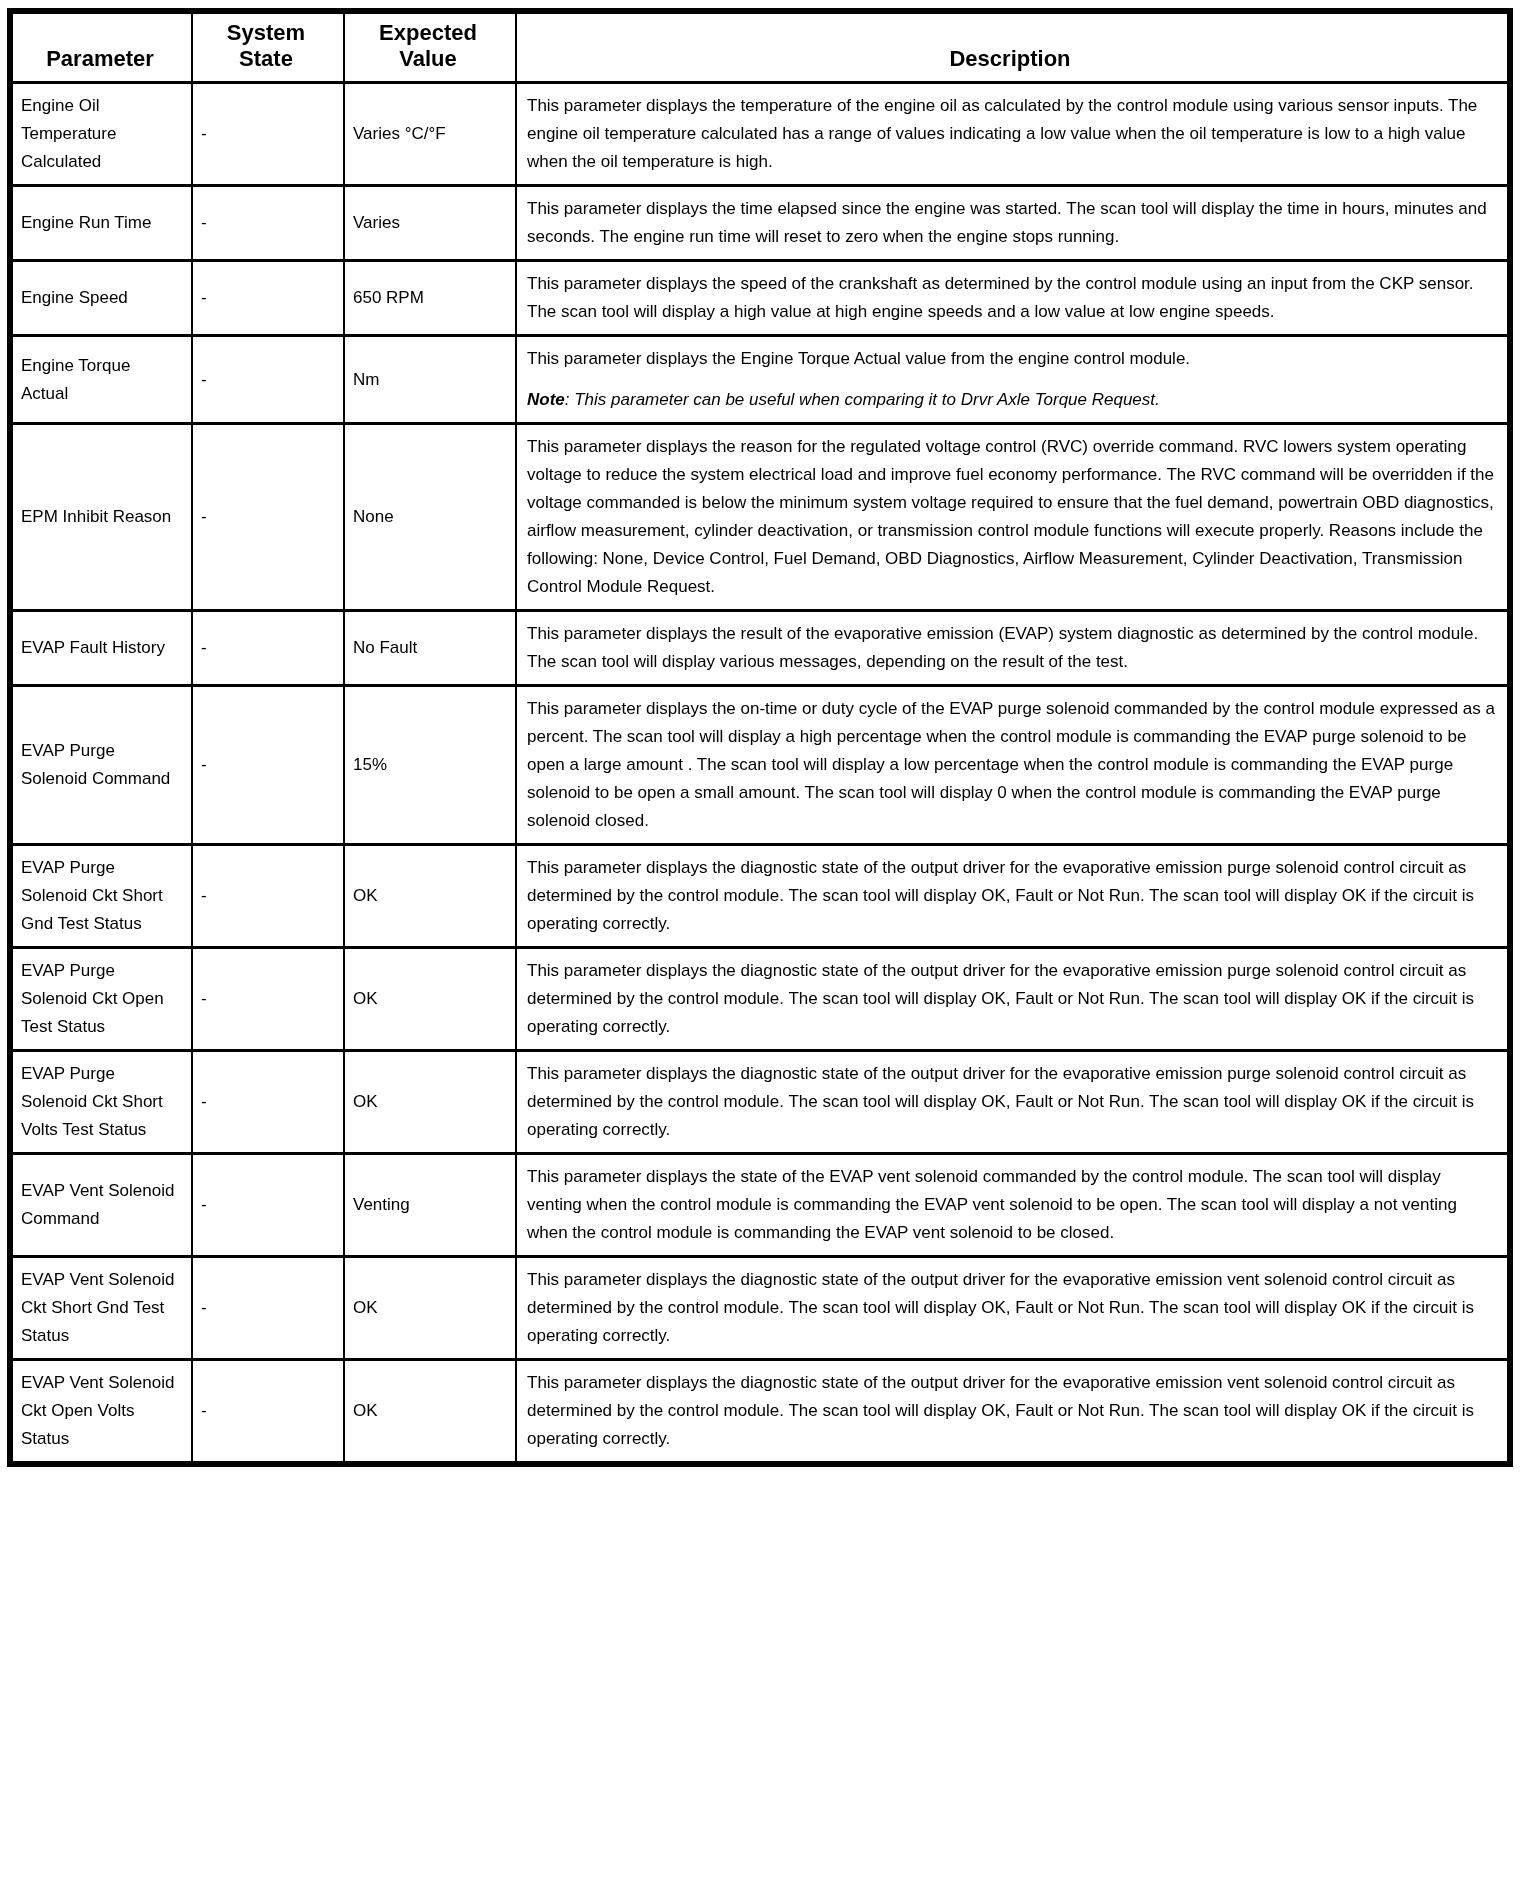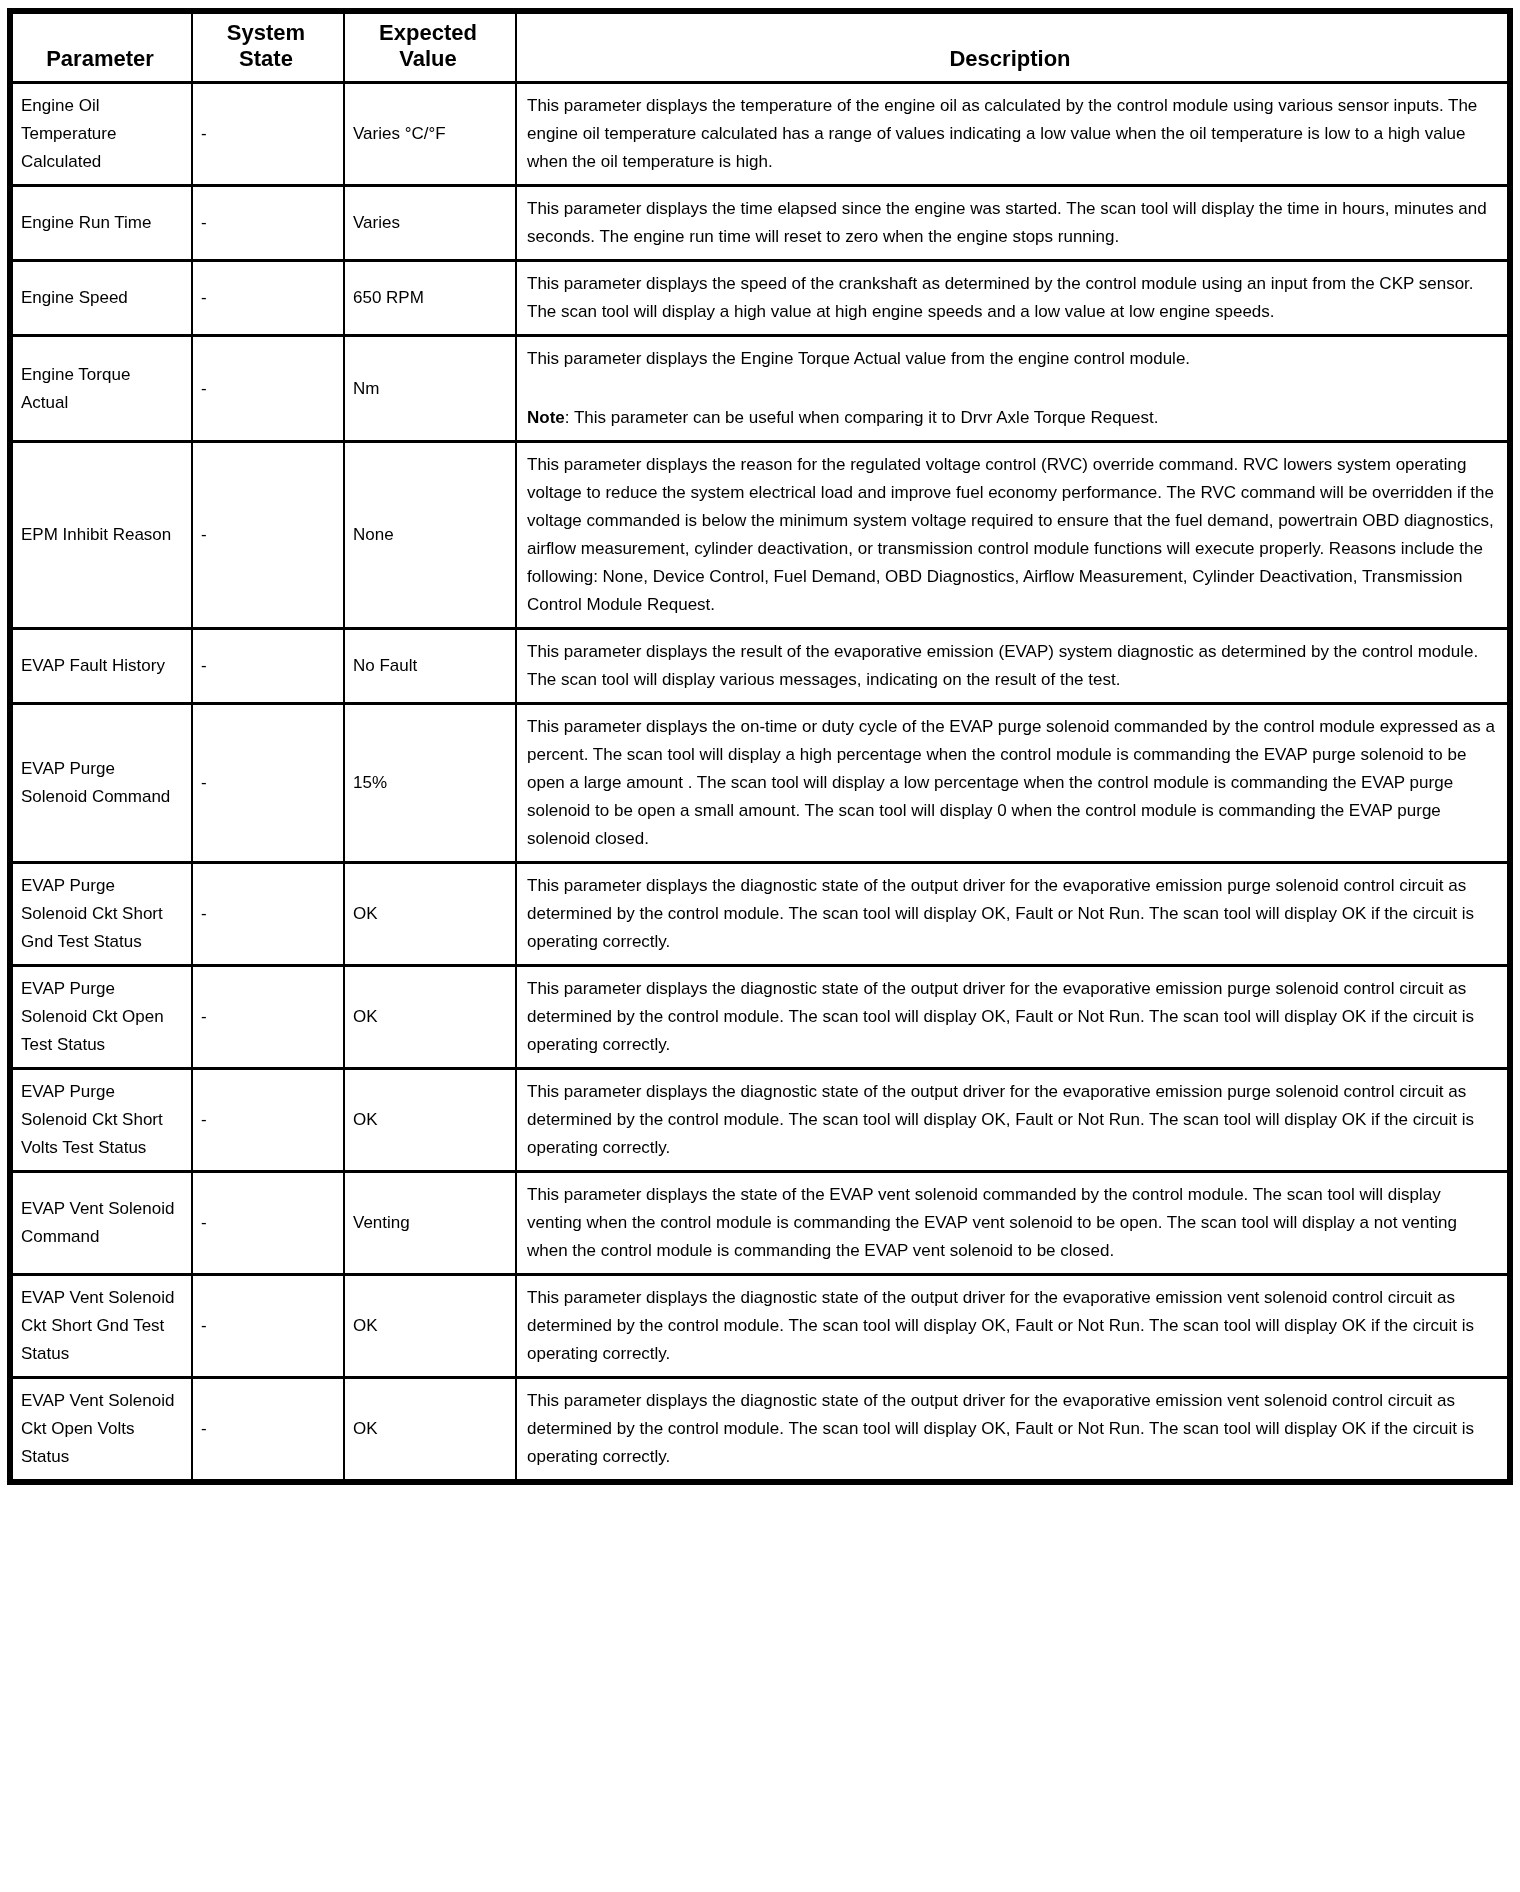--- a/index.html
+++ b/index.html
@@ -41,21 +41,21 @@
     line-height: 28px;
     vertical-align: middle;
   }
 
   td.param { padding: 8px 12px 8px 8px; }
   td.state { padding: 8px 8px; }
   td.expected { padding: 8px 8px; border-radius: 15px; }
   td.desc { padding: 8px 12px 8px 10px; }
 
   td.desc p { margin: 0; }
-  td.desc p.note { margin-top: 31px; }
+  td.desc p.note { margin-top: 13px; font-style: italic; }
   .note-label { font-weight: bold; }
 </style>
 </head>
 <body>
 
 <div class="page">
   <table class="params">
     <colgroup>
       <col class="c-param">
         <col class="c-state">
@@ -112,21 +112,21 @@
         <td class="expected">None</td>
         <td class="desc">
             <p>This parameter displays the reason for the regulated voltage control (RVC) override command. RVC lowers system operating voltage to reduce the system electrical load and improve fuel economy performance. The RVC command will be overridden if the voltage commanded is below the minimum system voltage required to ensure that the fuel demand, powertrain OBD diagnostics, airflow measurement, cylinder deactivation, or transmission control module functions will execute properly. Reasons include the following: None, Device Control, Fuel Demand, OBD Diagnostics, Airflow Measurement, Cylinder Deactivation, Transmission Control Module Request.</p>
           </td>
       </tr>
       <tr>
         <td class="param">EVAP Fault History</td>
         <td class="state">-</td>
         <td class="expected">No Fault</td>
         <td class="desc">
-            <p>This parameter displays the result of the evaporative emission (EVAP) system diagnostic as determined by the control module. The scan tool will display various messages, indicating on the result of the test.</p>
+            <p>This parameter displays the result of the evaporative emission (EVAP) system diagnostic as determined by the control module. The scan tool will display various messages, depending on the result of the test.</p>
           </td>
       </tr>
       <tr>
         <td class="param">EVAP Purge Solenoid Command</td>
         <td class="state">-</td>
         <td class="expected">15%</td>
         <td class="desc">
             <p>This parameter displays the on-time or duty cycle of the EVAP purge solenoid commanded by the control module expressed as a percent. The scan tool will display a high percentage when the control module is commanding the EVAP purge solenoid to be open a large amount . The scan tool will display a low percentage when the control module is commanding the EVAP purge solenoid to be open a small amount. The scan tool will display 0 when the control module is commanding the EVAP purge solenoid closed.</p>
           </td>
       </tr>

